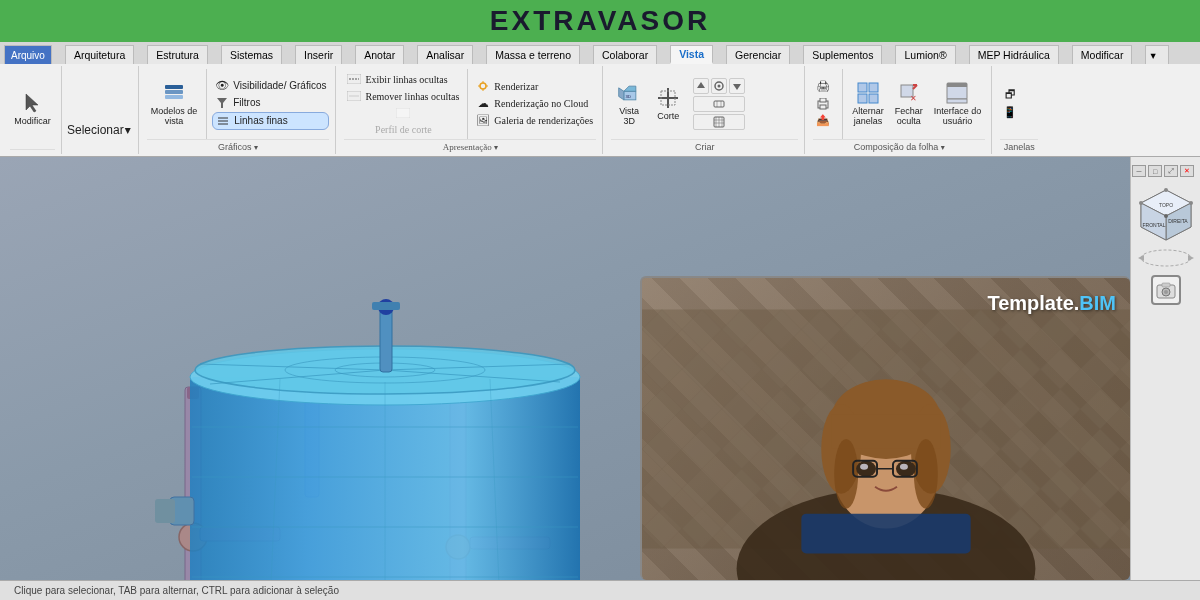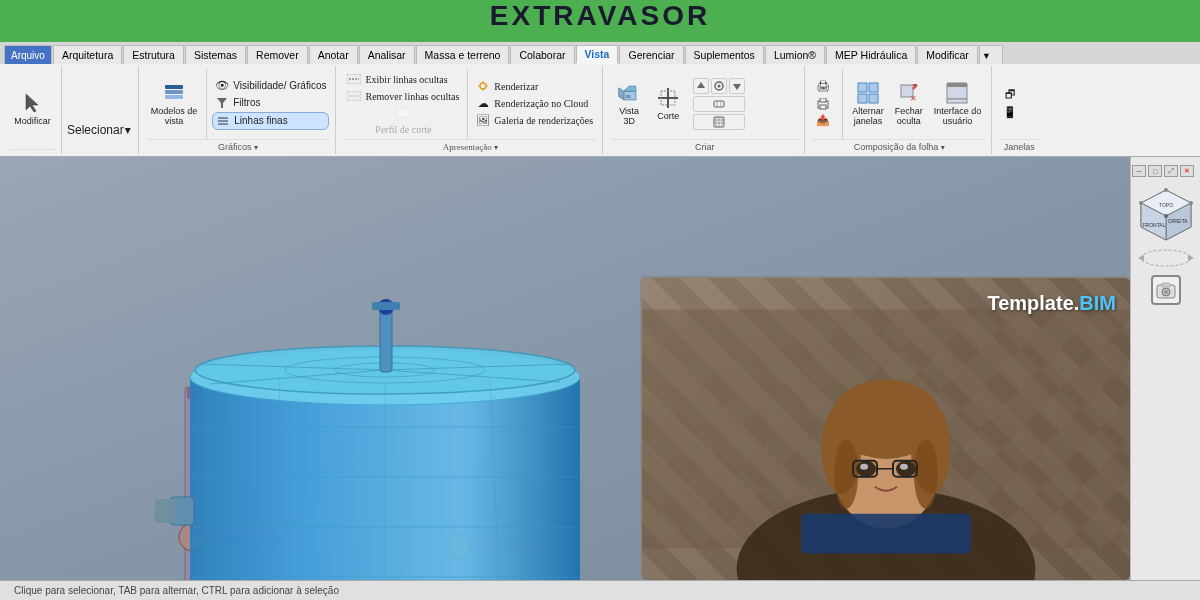--- a/index.html
+++ b/index.html
@@ -11,21 +11,21 @@
       font-size: 11px;
       background: #d4d0c8;
     }
 
     
     .title-banner {
       width: 100%;
       height: 42px;
       background: #4caf50;
       display: flex;
-      align-items: flex-start;
+      align-items: center;
       justify-content: center;
     }
     .title-banner h1 {
       font-size: 28px;
       font-weight: 900;
       color: #1a1a2e;
       letter-spacing: 3px;
       font-family: Arial Black, sans-serif;
     }
 
@@ -36,21 +36,21 @@
       height: 115px;
       display: flex;
       flex-direction: column;
     }
     .ribbon-tabs {
       display: flex;
       background: #d6d6d6;
       height: 22px;
       align-items: flex-end;
       padding-left: 4px;
-      gap: 1px;
+      gap: 13px;
     }
     .ribbon-tab {
       padding: 2px 8px;
       font-size: 10.5px;
       cursor: pointer;
       background: #e8e8e8;
       border: 1px solid #bbb;
       border-bottom: none;
       height: 19px;
       display: flex;
@@ -302,21 +302,21 @@
   <h1>EXTRAVASOR</h1>
 </div>
 
 <div class="ribbon">
 
   <div class="ribbon-tabs">
     <div class="ribbon-tab" style="background:#4472c4;color:white;font-size:10px;padding:2px 6px;">Arquivo</div>
     <div class="ribbon-tab">Arquitetura</div>
     <div class="ribbon-tab">Estrutura</div>
     <div class="ribbon-tab">Sistemas</div>
-    <div class="ribbon-tab">Remover</div>
+    <div class="ribbon-tab">Inserir</div>
     <div class="ribbon-tab">Anotar</div>
     <div class="ribbon-tab">Analisar</div>
     <div class="ribbon-tab">Massa e terreno</div>
     <div class="ribbon-tab">Colaborar</div>
     <div class="ribbon-tab active" style="background:#f5f5f5;font-weight:600;color:#1a6ec9;border-bottom:2px solid #f5f5f5;">Vista</div>
     <div class="ribbon-tab">Gerenciar</div>
     <div class="ribbon-tab">Suplementos</div>
     <div class="ribbon-tab">Lumion®</div>
     <div class="ribbon-tab">MEP Hidráulica</div>
     <div class="ribbon-tab">Modificar</div>

